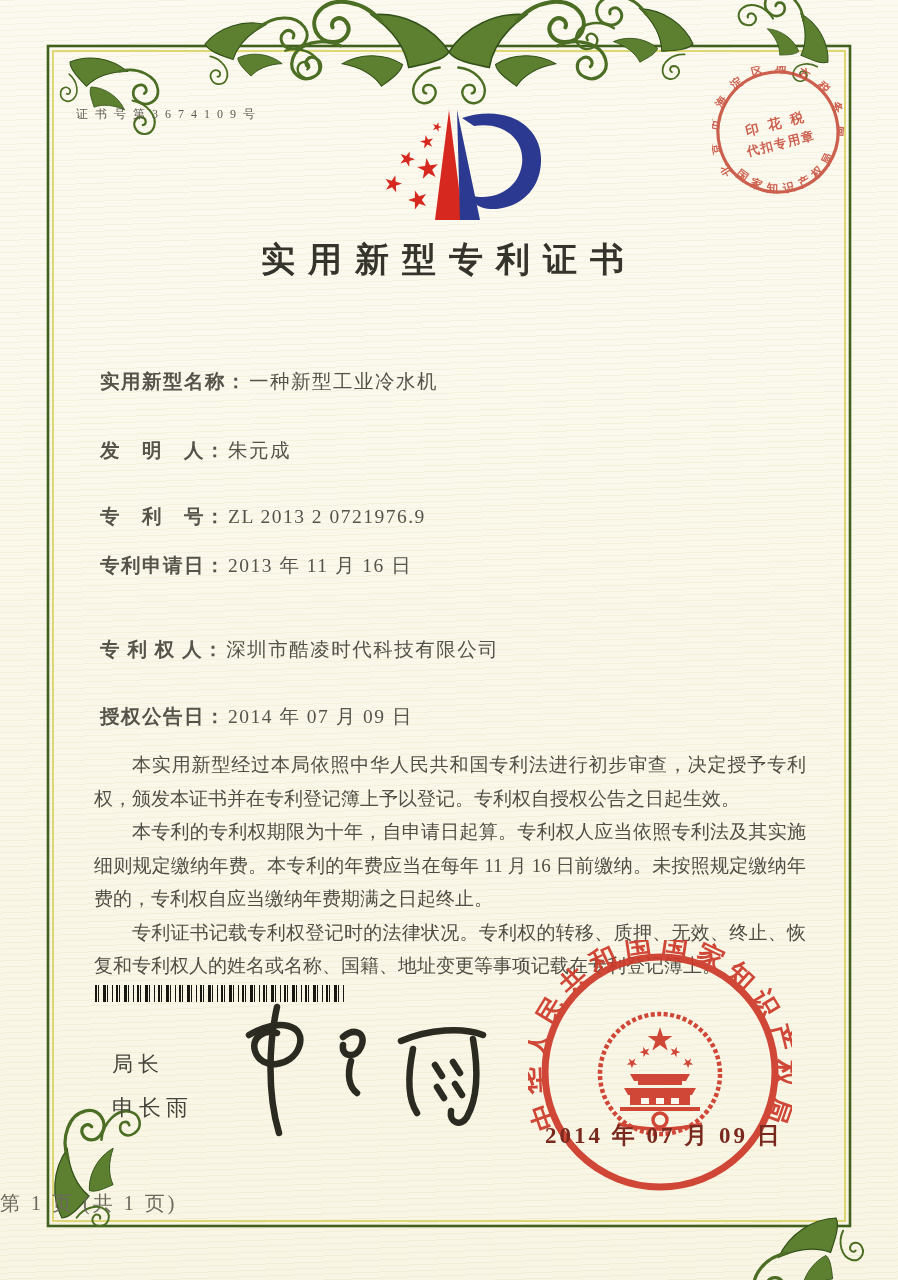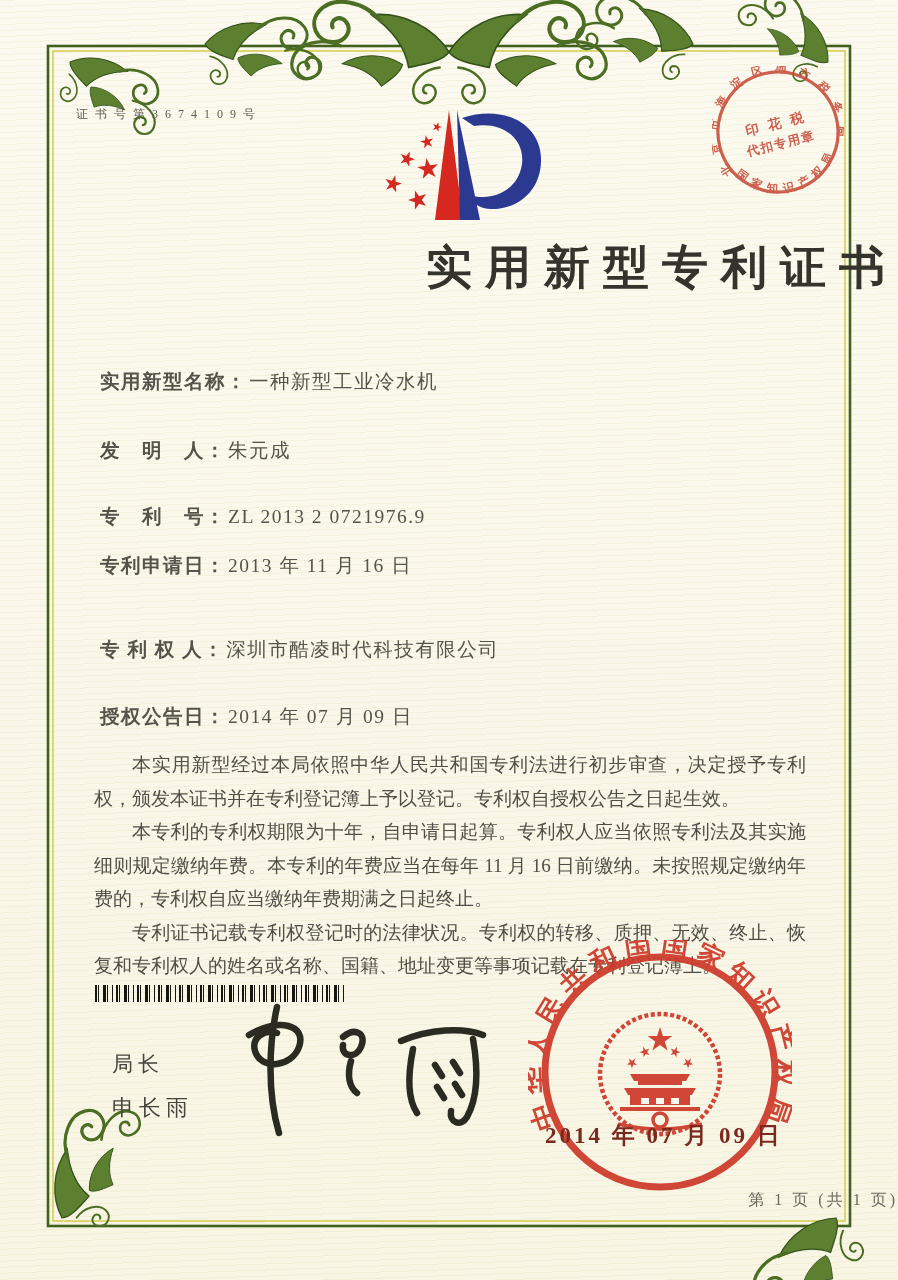--- a/index.html
+++ b/index.html
@@ -6,37 +6,37 @@
   #page{
     position:relative;width:898px;height:1280px;margin:0 auto;overflow:hidden;
     background:
       repeating-linear-gradient(178deg, rgba(210,200,140,0.16) 0 1px, rgba(0,0,0,0) 1px 6px),
       linear-gradient(#fcfaf0,#f8f5e4);
     font-family:"Liberation Serif","DejaVu Serif",serif;
     color:#4e4c42;
   }
   .abs{position:absolute;}
   #cert-no{left:76px;top:106px;font-size:12px;letter-spacing:7px;color:#5d5b50;}
-  #title{left:0;right:0;top:237px;text-align:right;font-size:46px;font-weight:700;
+  #title{left:0;right:0;top:237px;text-align:center;font-size:34px;font-weight:700;
          letter-spacing:13px;color:#34332c;}
   .field{position:absolute;left:100px;font-size:19.5px;letter-spacing:1.5px;color:#55534a;white-space:nowrap;}
   .flabel{margin-right:2px;font-weight:bold;}
   #body-text{left:94px;width:712px;top:748px;font-size:19px;line-height:33.5px;
              text-align:justify;color:#514f45;}
   #body-text p{margin:0;text-indent:2em;}
   #barcode{left:95px;top:985px;width:252px;height:17px;
     background:repeating-linear-gradient(90deg,
       #17160f 0 2px,transparent 2px 3px,#17160f 3px 4px,transparent 4px 8px,
       #17160f 8px 11px,transparent 11px 12px,#17160f 12px 13px,transparent 13px 17px,
       #17160f 17px 18px,transparent 18px 21px);}
   #signer-title{left:112px;top:1050px;font-size:21px;letter-spacing:5px;color:#46453c;}
   #signer-name{left:112px;top:1093px;font-size:22px;letter-spacing:5px;color:#46453c;text-align:right;}
   #seal-date{left:545px;top:1120px;font-size:23px;letter-spacing:3px;color:#79291d;
              font-weight:700;white-space:nowrap;}
-  #page-footer{left:0;right:0;top:1190px;text-align:right;font-size:16px;
+  #page-footer{left:0;right:0;top:1190px;text-align:left;font-size:20px;
                letter-spacing:3px;color:#6b695d;}
   svg{display:block;}
   .sealtxt{font-family:"Liberation Serif","DejaVu Serif",serif;font-weight:700;}
 </style>
 </head>
 <body>
 
 <div id="page">
 
   <svg class="abs" width="898" height="1280" style="left:0;top:0">

